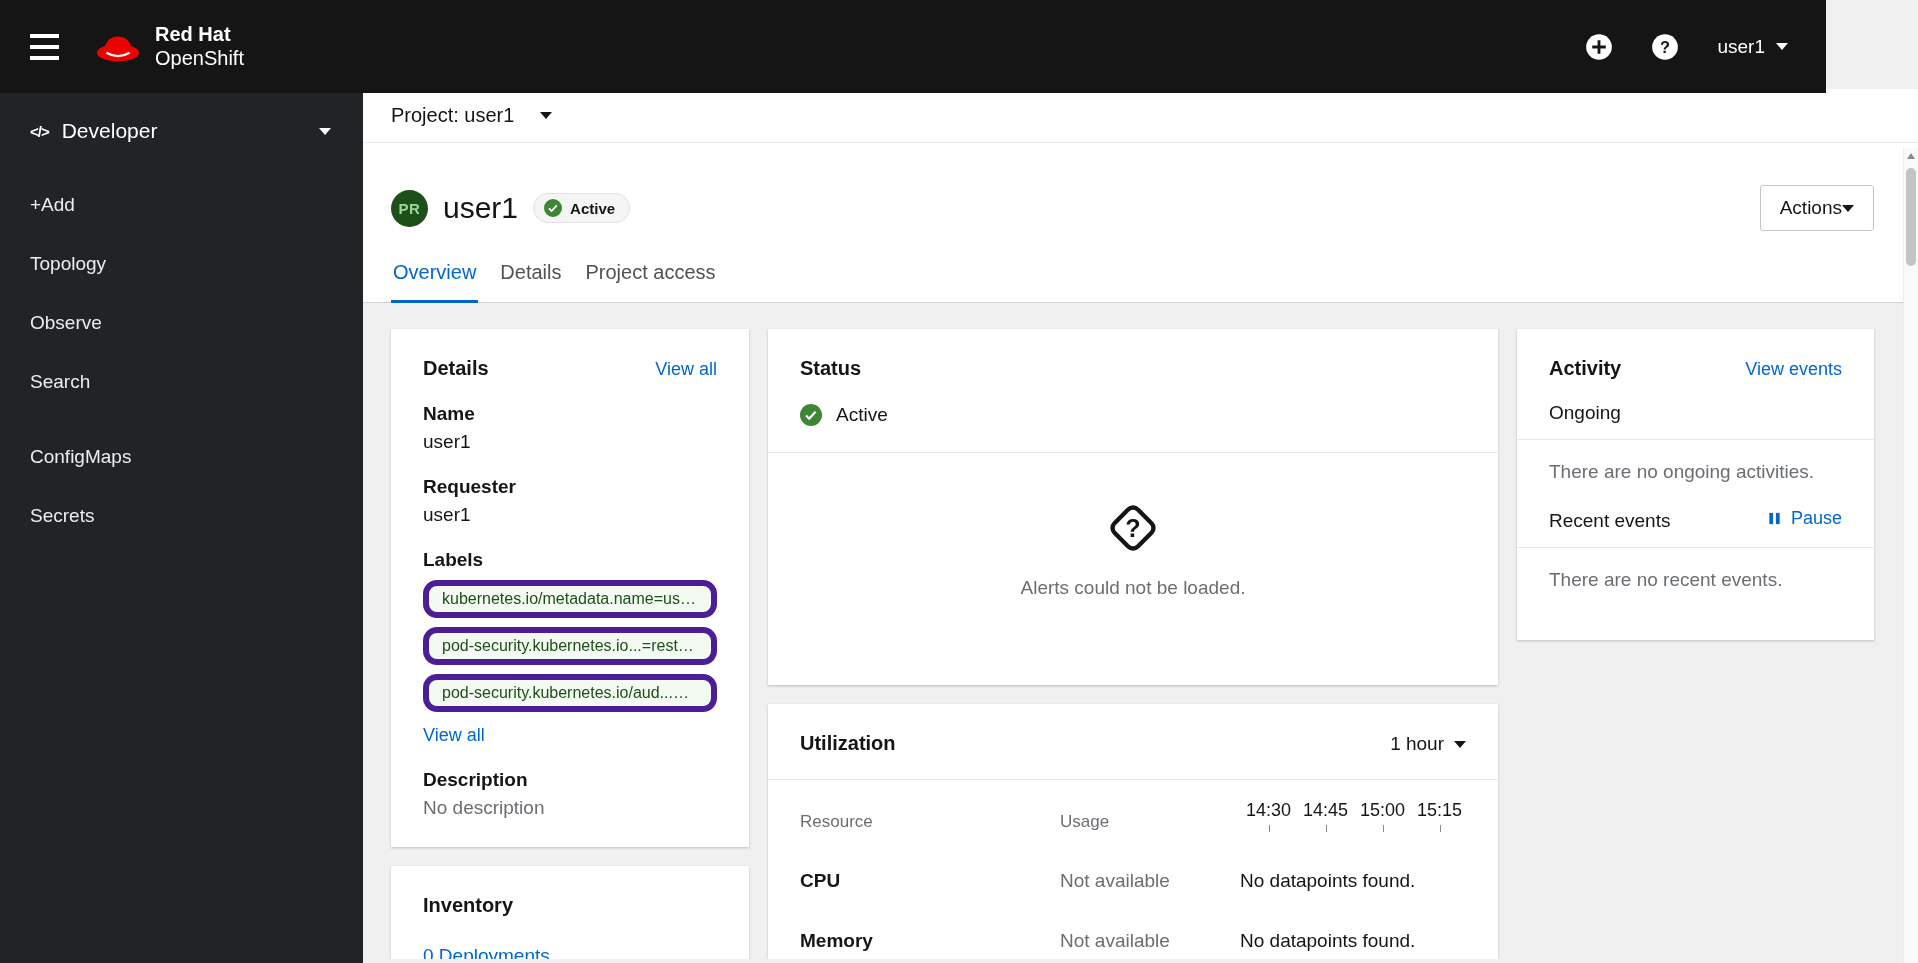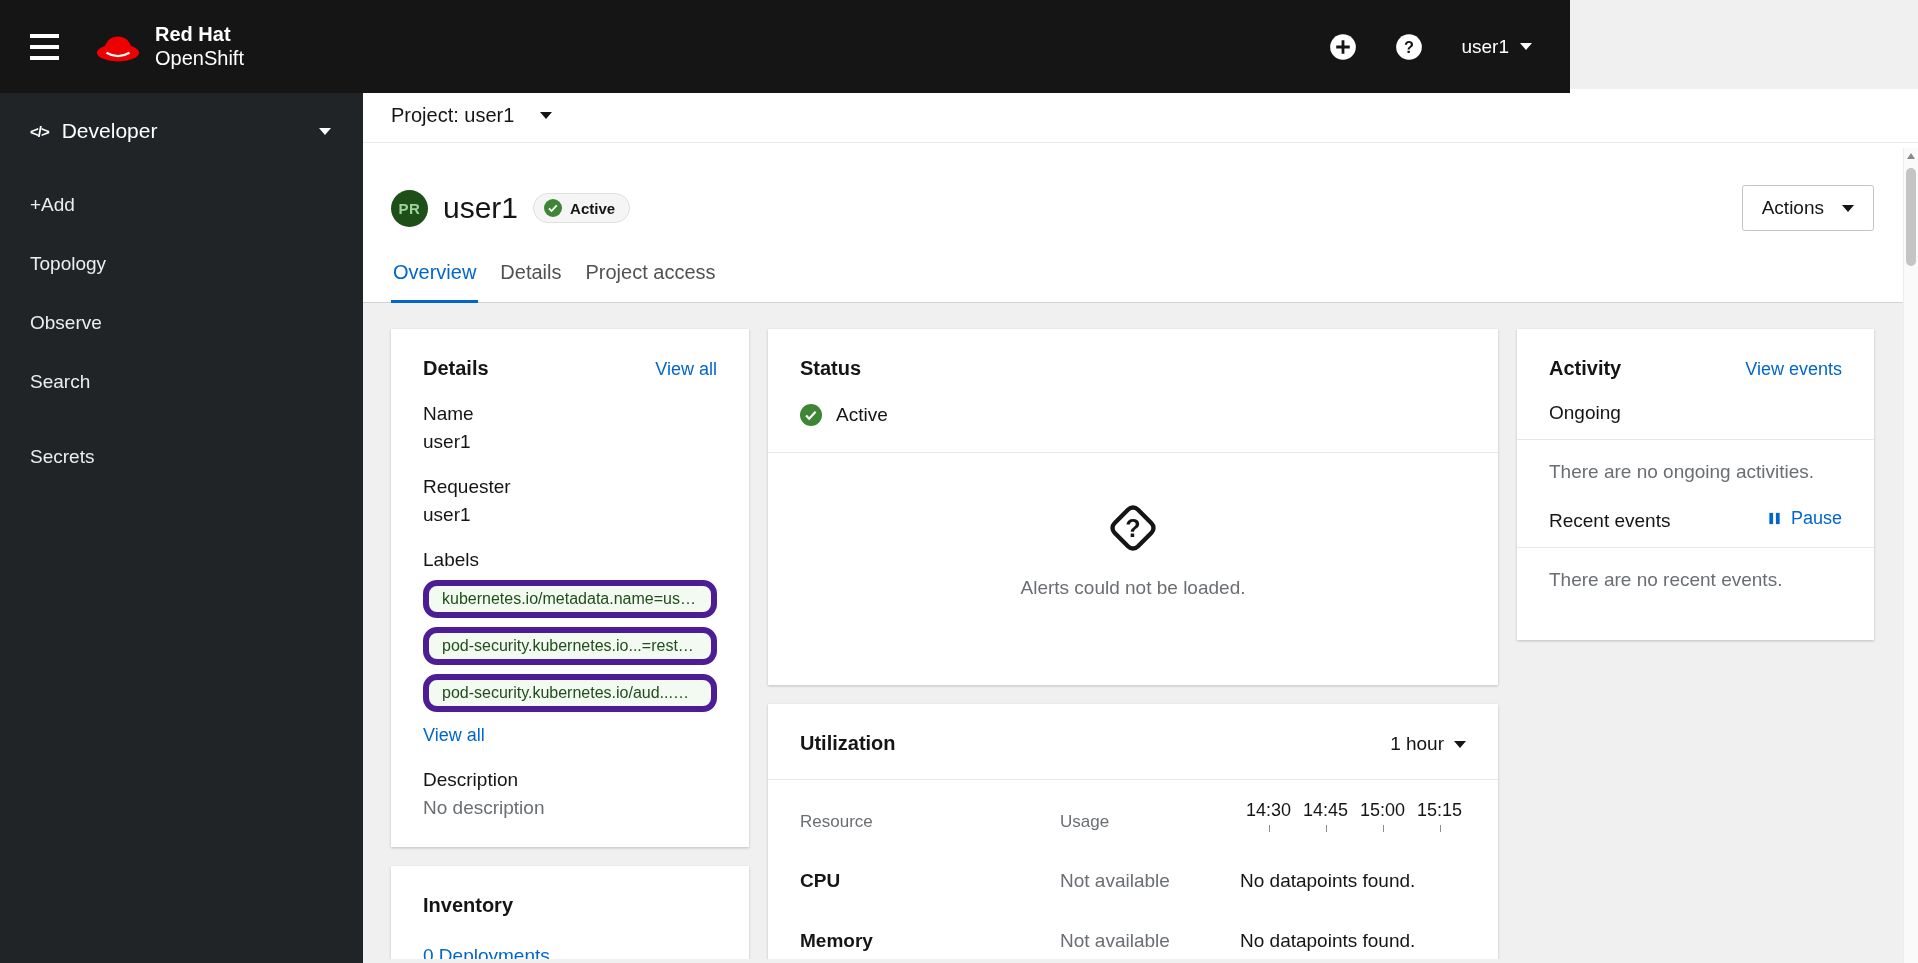--- a/index.html
+++ b/index.html
@@ -1,20 +1,20 @@
 <!DOCTYPE html>
 <html><head>
 <meta charset="utf-8">
 <style>
   * { margin:0; padding:0; box-sizing:border-box; }
   html,body { width:1918px; height:963px; overflow:hidden; background:#f0f0f0;
     font-family:"Liberation Sans", sans-serif; color:#151515; }
 
   
-  .masthead { position:absolute; top:0; left:0; width:1570px; height:93px;
+  .masthead { position:absolute; top:0; left:0; width:1826px; height:93px;
     background:#151515; display:flex; align-items:center; z-index:20; }
   .hamburger { margin-left:30px; width:46px; height:46px; background:none; border:none;
     display:flex; flex-direction:column; justify-content:center; gap:7px; cursor:pointer; }
   .hamburger span { display:block; width:29px; height:4px; background:#fff; }
   .brand { display:flex; align-items:center; gap:13px; margin-left:18px; }
   .brand-text { color:#fff; font-size:20px; line-height:1.16; }
   .brand-top { font-weight:700; }
   .masthead-right { margin-left:auto; display:flex; align-items:center; gap:38px; margin-right:38px; }
   .mast-icon-btn { width:28px; height:28px; background:none; border:none; cursor:pointer; }
   .user-menu { display:flex; align-items:center; gap:11px; color:#fff; font-size:19px; cursor:pointer; }
@@ -43,21 +43,21 @@
 
   .page-header { flex:none; padding-top:42px; }
   .title-row { display:flex; align-items:center; padding:0 44px 0 28px; }
   .resource-badge { flex:none; width:37px; height:37px; border-radius:50%; background:#1e4f18;
     color:#9cd49c; font-size:15px; font-weight:700; display:flex; align-items:center;
     justify-content:center; letter-spacing:.5px; }
   .page-title { font-size:30px; font-weight:400; margin-left:15px; }
   .status-pill { margin-left:15px; display:inline-flex; align-items:center; gap:8px;
     padding:5px 14px 5px 10px; border-radius:16px; background:#f5f5f5;
     border:1px solid #e0e0e0; font-size:15px; font-weight:700; }
-  .actions-btn { margin-left:auto; display:flex; align-items:center; gap:18px;
+  .actions-btn { margin-left:auto; display:flex; align-items:center; 
     padding:11px 19px; background:#fff; border:1px solid #c5c5c5; border-radius:3px;
     font-size:19px; color:#151515; cursor:pointer; }
   .actions-btn .caret { border-top-color:#151515; }
 
   .tabs { display:flex; gap:20px; margin-top:30px; padding-left:28px; border-bottom:1px solid #d2d2d2; }
   .tab { position:relative; padding:0 2px 18px; font-size:20px; color:#4f5255; cursor:pointer; }
   .tab.active { color:#0066cc; }
   .tab.active::after { content:""; position:absolute; left:0; right:0; bottom:-1px;
     height:3px; background:#0066cc; }
 
@@ -68,21 +68,21 @@
 
   .card { background:#fff; padding:28px 32px;
     box-shadow:0 1px 3px rgba(0,0,0,.12), 0 1px 2px rgba(0,0,0,.09); }
   .card-head { display:flex; justify-content:space-between; align-items:baseline; }
   .card-title { font-size:20px; font-weight:700; }
   .link { color:#0066cc; font-size:18px; text-decoration:none; cursor:pointer; background:none; border:none; }
   .divider { border-top:1px solid #e7e7e7; margin:0 -32px; }
   .muted { color:#6a6e73; }
 
   
-  .field-label { font-weight:400; font-size:19px; margin-top:23px; }
+  .field-label { font-weight:700; font-size:19px; margin-top:23px; }
   .field-value { font-size:19px; margin-top:6px; }
   .labels-list { display:flex; flex-direction:column; align-items:flex-start; }
   .label-pill { display:inline-block; margin-top:9px; padding:4px 13px; font-size:16px;
     border:6px solid #4c1d95; background:#f3faf2; color:#1e4f18; border-radius:14px;
     cursor:pointer; white-space:nowrap; max-width:100%; overflow:hidden; text-overflow:ellipsis; }
   .labels-viewall { display:inline-block; margin-top:13px; }
 
   
   .status-row { margin-top:24px; margin-bottom:26px; display:flex; align-items:center; gap:14px; font-size:19px; }
   .alerts-empty { text-align:center; padding:44px 0 58px; color:#6a6e73; font-size:19px; }
@@ -172,20 +172,21 @@
     <span class="caret"></span>
   </div>
   <div class="nav">
     <div class="nav-group">
       <div class="nav-item">+Add</div>
       <div class="nav-item">Topology</div>
       <div class="nav-item">Observe</div>
       <div class="nav-item">Search</div>
     </div>
     <div class="nav-group">
+      <div class="nav-item">ConfigMaps</div>
       <div class="nav-item">Secrets</div>
     </div>
   </div>
 </nav>
 
 <main class="main">
 
   <div class="project-bar">
     <span>Project: user1</span>
     <span class="caret"></span>

